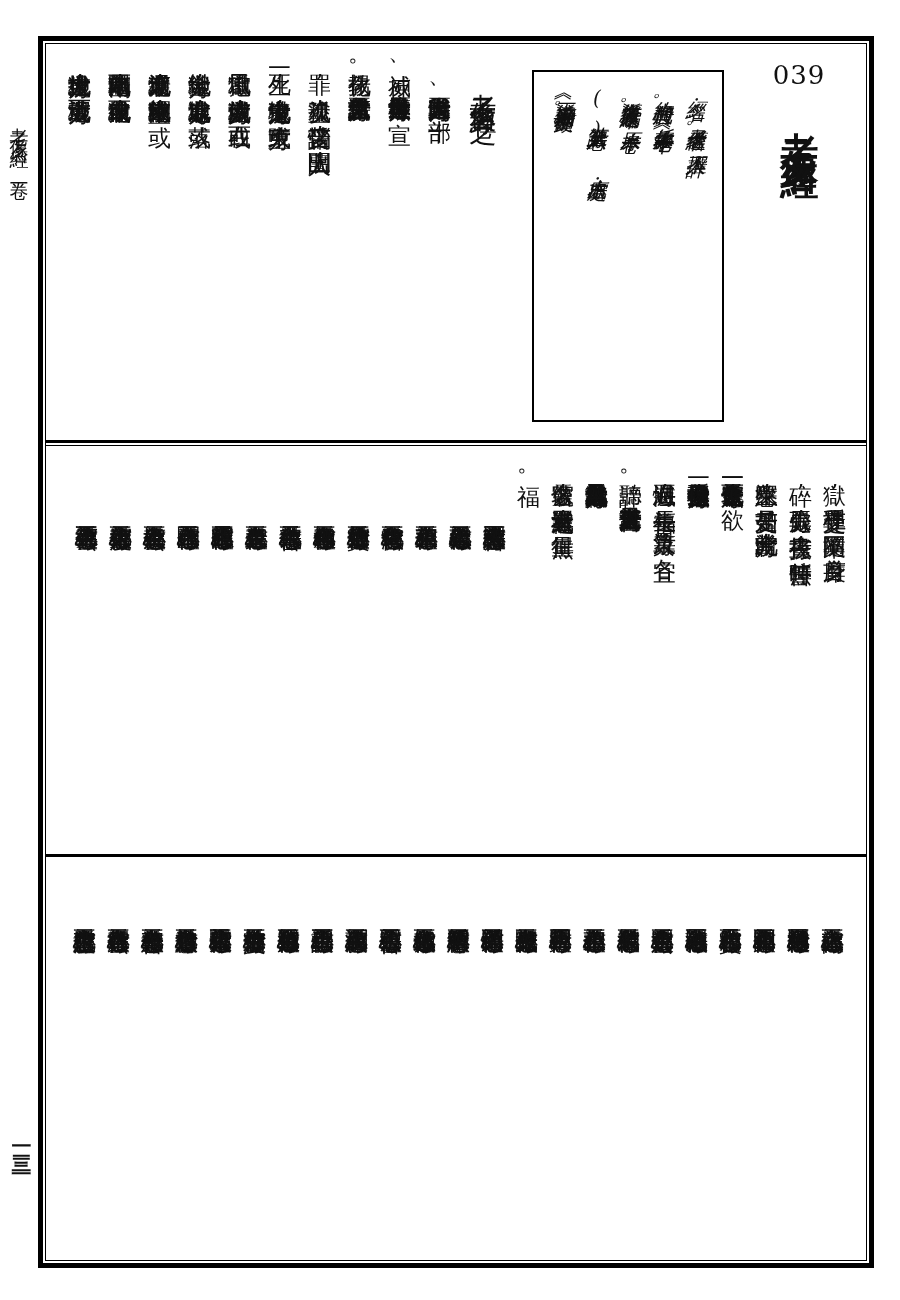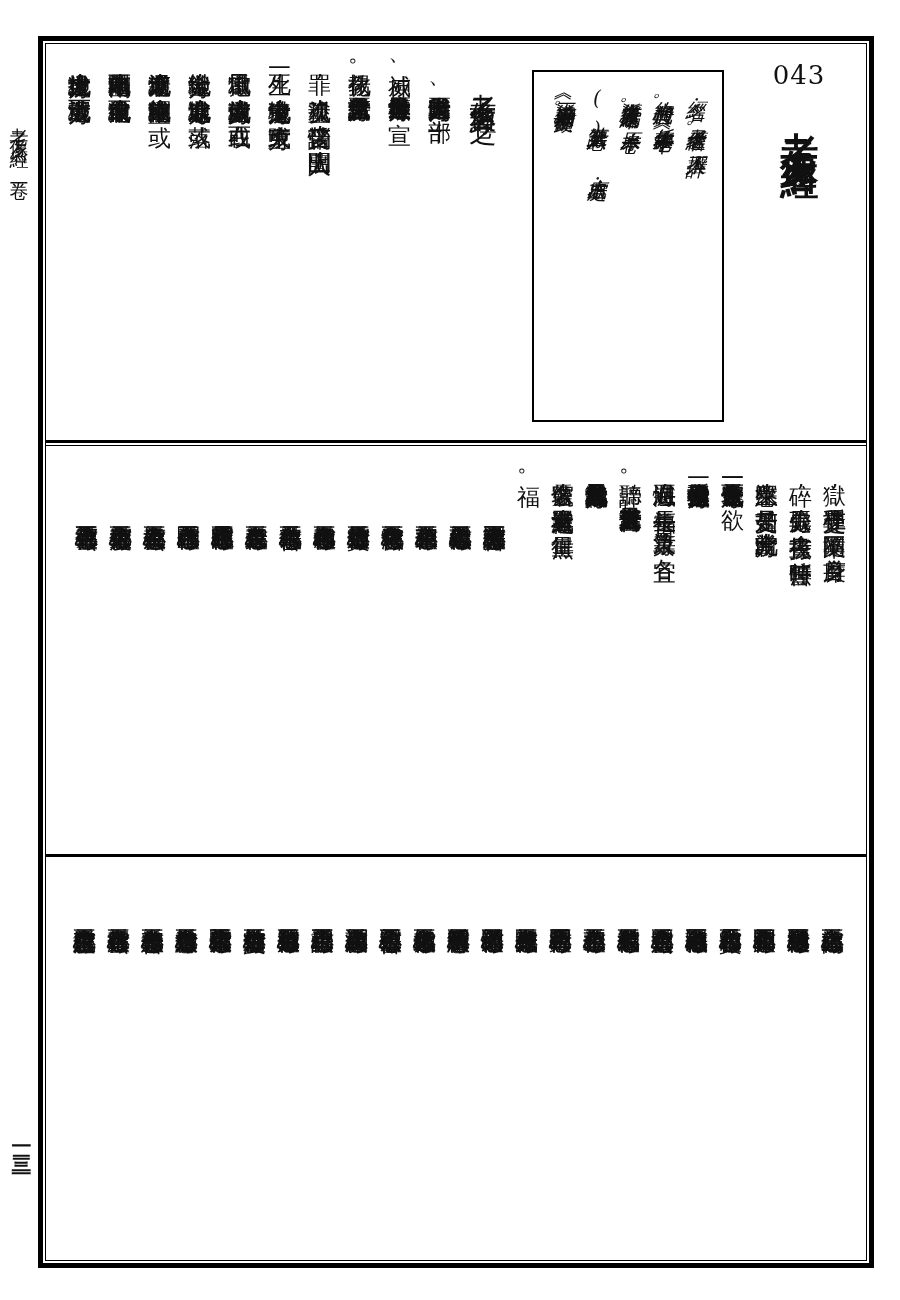--- a/index.html
+++ b/index.html
@@ -69,21 +69,21 @@
 <div class="page">
 
   <div class="spine-title">老子像名經　卷一</div>
   <div class="page-num">一三三</div>
 
   <div class="frame-outer">
     <div class="frame-inner">
 
       <div class="band band-top">
         <div class="title-block">
-          <div class="title-code">043</div>
+          <div class="title-code">039</div>
           <div class="title-text">老子像名經</div>
         </div>
         <div class="annotation-box">
             <div class="ann-col">經名:老子像名經。撰人不詳,</div>
             <div class="ann-col">約出於唐代。係敦煌本《老子十</div>
             <div class="ann-col">方像名經》之改編本。原本十卷</div>
             <div class="ann-col">(缺第六至八卷)。底本出處:</div>
             <div class="ann-col">《正統道藏》洞神部本文類。</div>
           </div>
         <div class="top-text">

